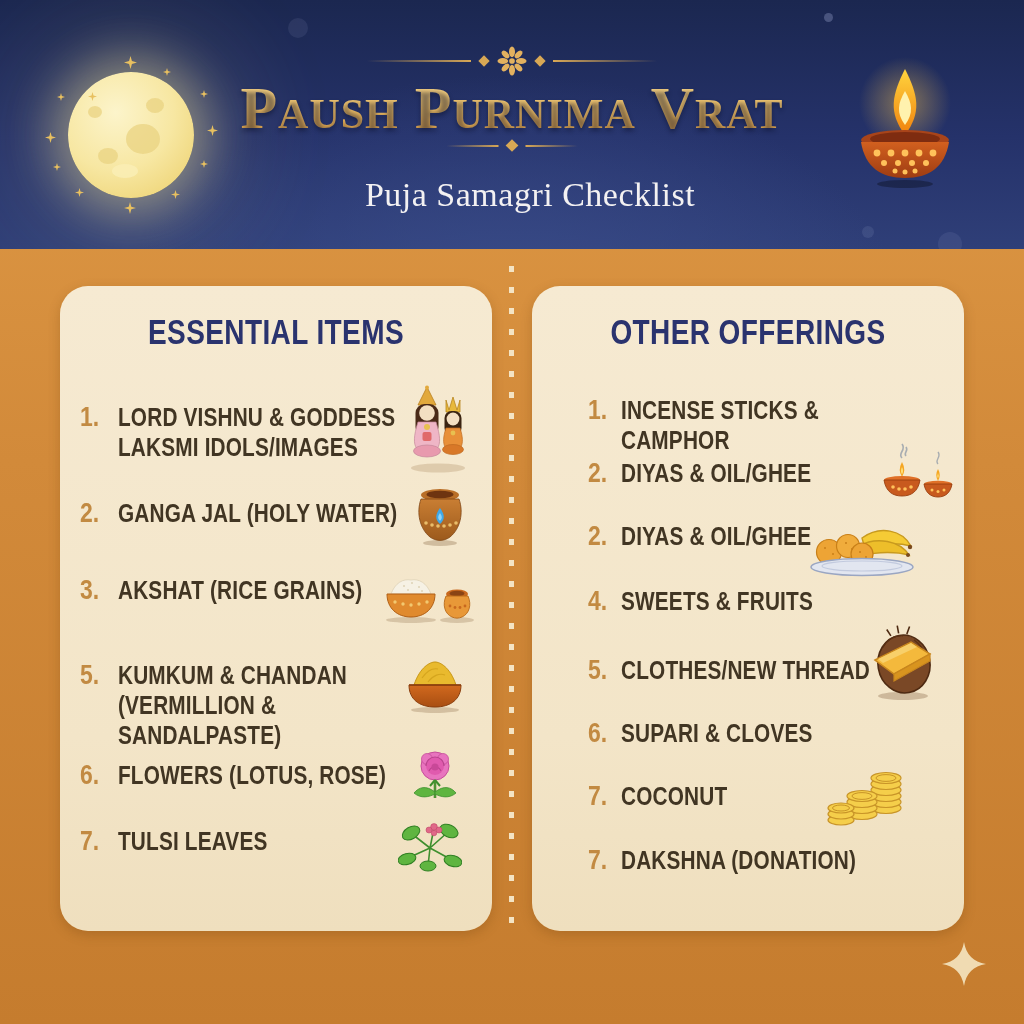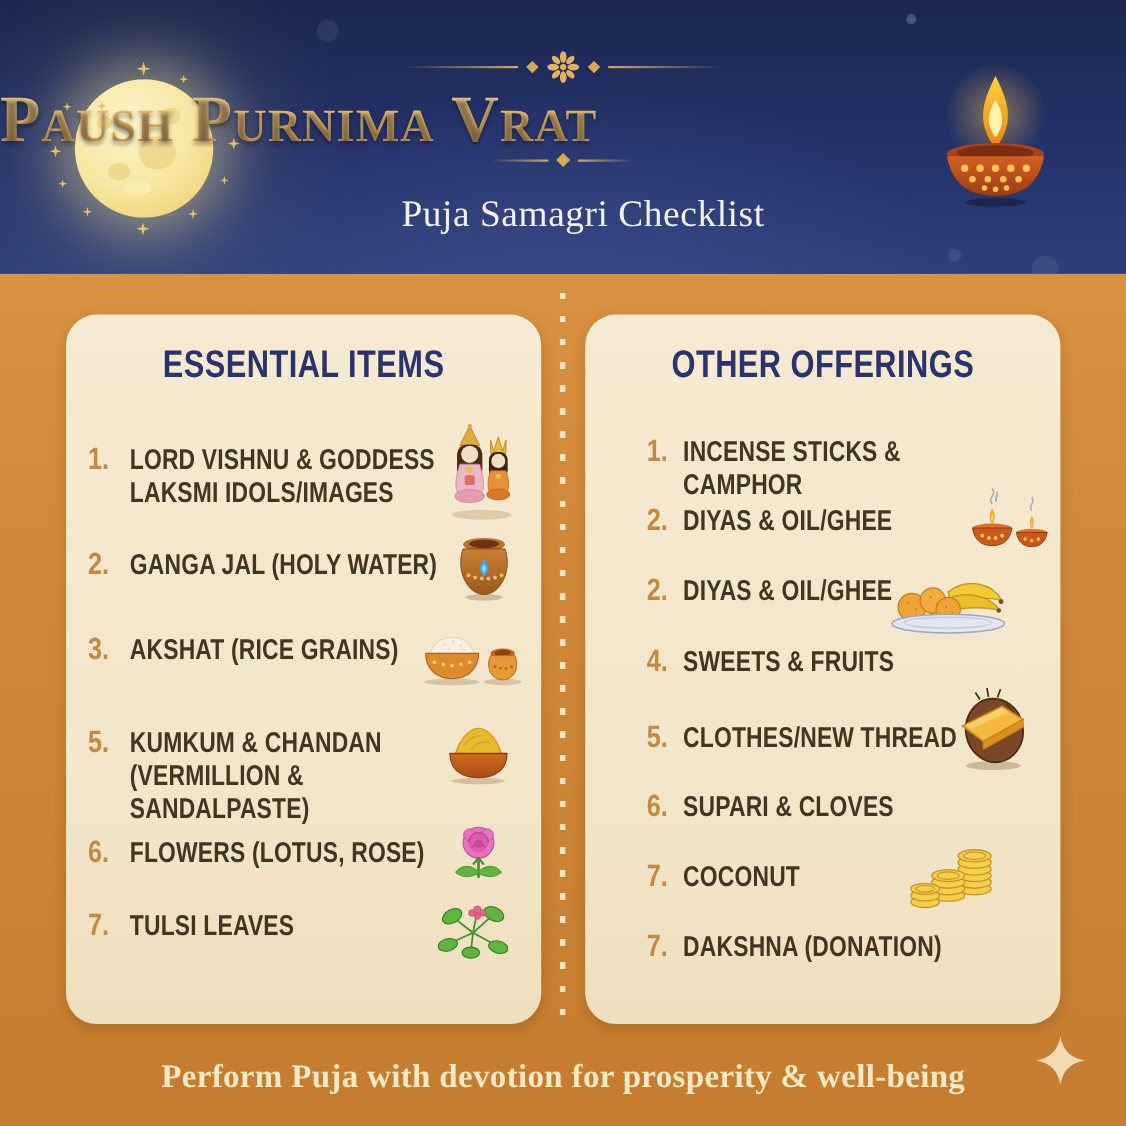--- a/index.html
+++ b/index.html
@@ -15,21 +15,21 @@
         box-shadow:0 0 45px 16px rgba(247,230,155,.40), 0 0 110px 42px rgba(247,230,155,.16);}
   .crater{position:absolute;border-radius:50%;background:#E9D382;opacity:.75;}
   .crater.lt{background:#F9EDB4;opacity:.9;}
   .tw{position:absolute;background:#E8C060;
       clip-path:polygon(50% 0%,61% 39%,100% 50%,61% 61%,50% 100%,39% 61%,0% 50%,39% 39%);}
   .orn{position:absolute;left:50%;transform:translateX(-50%);display:flex;align-items:center;gap:9px;}
   .orn .ln{height:2px;width:104px;}
   .orn .ln.l{background:linear-gradient(to left,#D8A855,rgba(216,168,85,0));}
   .orn .ln.r{background:linear-gradient(to right,#D8A855,rgba(216,168,85,0));}
   .orn .dia{width:8px;height:8px;background:#D8A855;transform:rotate(45deg);}
-  .title{position:absolute;left:0;top:74px;width:1024px;margin:0;
+  .title{position:absolute;left:0;top:74px;width:1024px;text-align:center;margin:0;
          font-family:"Liberation Serif",serif;font-weight:bold;font-variant:small-caps;
          font-size:60px;letter-spacing:1px;color:#EABD68;text-shadow:0 3px 4px rgba(10,15,40,.45);}
   @supports (-webkit-background-clip: text){
     .title{background:linear-gradient(180deg,#F7D88F 5%,#EDBE66 50%,#CE9240 95%);
            -webkit-background-clip:text;background-clip:text;color:transparent;}
   }
   .subtitle{position:absolute;left:0;top:158px;width:1024px;text-align:center;margin:18px;
             font-family:"Liberation Serif",serif;font-size:34px;font-weight:normal;
             color:#F3F1F2;letter-spacing:.5px;}
   .hdr-diya{position:absolute;left:845px;top:55px;width:120px;height:145px;}
@@ -435,20 +435,19 @@
             <ellipse cx="15" cy="52" rx="13" ry="5"></ellipse>
           <ellipse cx="15" cy="46" rx="13" ry="5"></ellipse>
         </g>
         <ellipse cx="60" cy="16" rx="10" ry="3.4" fill="none" stroke="#C89428" stroke-width="1"></ellipse>
         <ellipse cx="36" cy="34" rx="10" ry="3.4" fill="none" stroke="#C89428" stroke-width="1"></ellipse>
         <ellipse cx="15" cy="46" rx="8.5" ry="3" fill="none" stroke="#C89428" stroke-width="1"></ellipse>
       </svg>
     </div>
   </section>
 
-  <div class="footer-note">Perform Puja with devotion for prosperity &amp; well-being</div>
   <div class="sparkle">
     <svg viewBox="0 0 42 42">
       <path d="M21,0 C23,12 30,19 42,21 C30,23 23,30 21,42 C19,30 12,23 0,21 C12,19 19,12 21,0 Z" fill="#F0DBB2"></path>
     </svg>
   </div>
 
 </div>
 
 </body></html>

